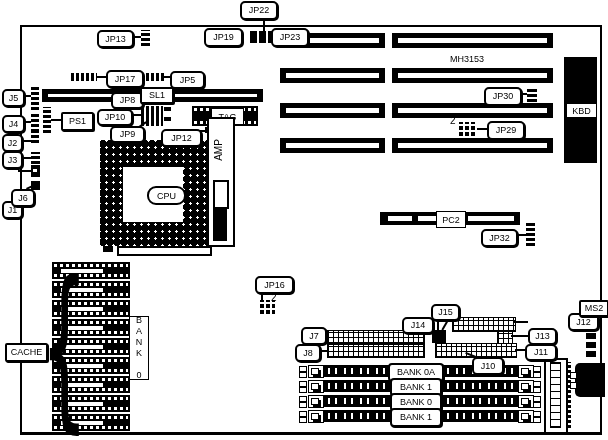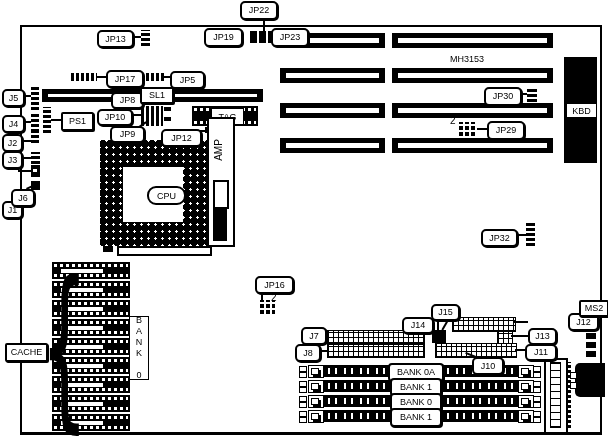--- a/index.html
+++ b/index.html
@@ -117,20 +117,26 @@
   <div class="box" style="left:117px;top:246px;width:91px;height:6px;border-width:2px;"></div>
   <div class="blk" style="left:103px;top:246px;width:10px;height:6px;"></div>
 
   <div class="box" style="left:207px;top:117px;width:24px;height:126px;border-width:2px;"></div>
   <div class="abs" style="left:196px;top:143px;width:48px;height:14px;font-size:10px;color:#000;text-align:center;transform:rotate(-90deg);z-index:7;">AMP</div>
   <div class="box" style="left:213px;top:180px;width:12px;height:25px;border-width:2px;z-index:7;"></div>
   <div class="blk" style="left:213px;top:207px;width:14px;height:34px;z-index:7;"></div>
   <div class="ln" style="left:198px;top:130px;width:12px;height:2px;"></div>
   <div class="blk" style="left:205px;top:127px;width:9px;height:6px;"></div>
 
+  <div class="pci" style="left:380px;top:212px;width:140px;">
+    <div class="pciseg" style="left:8px;width:24px;"></div>
+    <div class="pciseg" style="left:38px;width:18px;"></div>
+    <div class="pciseg" style="left:88px;width:46px;"></div>
+    <div class="box" style="left:56px;top:-1px;width:28px;height:15px;">PC2</div>
+  </div>
 
   <div class="stripeH" style="left:526px;top:222px;width:9px;height:24px;"></div>
   <div class="ln" style="left:514px;top:234px;width:12px;height:2px;"></div>
   <div class="xhatch" style="left:260px;top:300px;width:15px;height:14px;"></div>
   <div class="abs" style="left:271px;top:292px;width:9px;height:12px;font-size:10px;color:#000;">2</div>
   <div class="ln" style="left:261px;top:290px;width:2px;height:11px;"></div>
 
   <div class="dip" style="left:52px;top:262px;width:78px;height:17px;">
       <div class="chipslot"></div>
     </div>

